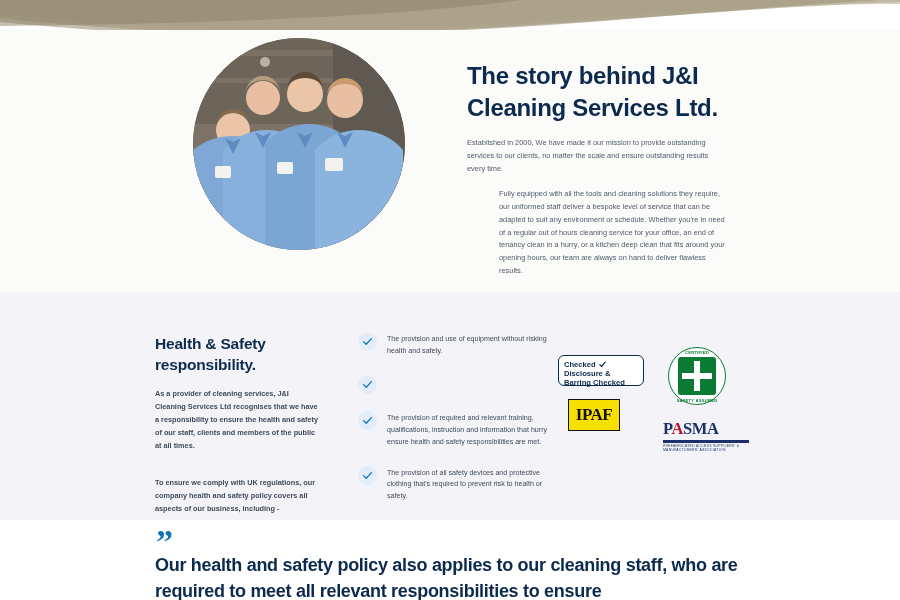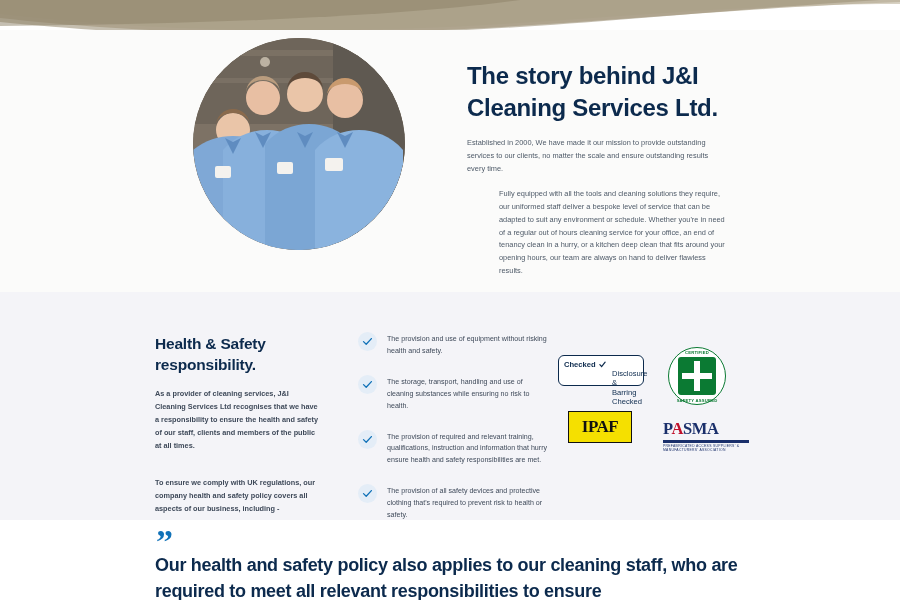--- a/index.html
+++ b/index.html
@@ -81,21 +81,21 @@
 
   
   .logos { position: absolute; left: 558px; top: 55px; width: 200px; height: 130px; }
 
   .logo-dbs {
     position: absolute; left: 0; top: 8px; width: 86px; height: 31px;
     background: #ffffff; border: 1.4px solid #0c2a4d; border-radius: 6px;
     padding: 4px 5px;
   }
   .logo-dbs .l1 { font-size: 7.6px; font-weight: bold; color: #0c2a4d; display:flex; align-items:center; gap:3px;}
-  .logo-dbs .l2 { font-size: 7.6px; font-weight: normal; color: #0c2a4d; line-height: 1.25; margin-left: 48px; }
+  .logo-dbs .l2 { font-size: 7.6px; font-weight: bold; color: #0c2a4d; line-height: 1.25; }
 
   .logo-safe {
     position: absolute; left: 110px; top: 0; width: 58px; height: 58px;
   }
   .logo-safe .ring {
     position: absolute; inset: 0; border-radius: 50%;
     border: 1.6px solid #0b7a33; background: #fff;
   }
   .logo-safe .cross-box {
     position: absolute; left: 10px; top: 10px; width: 38px; height: 38px;
@@ -106,21 +106,21 @@
   .logo-safe .top-txt {
     position: absolute; top: 2.5px; left: 0; width: 100%; text-align: center;
     font-size: 4.2px; font-weight: bold; color: #0b7a33; letter-spacing: 0.2px;
   }
   .logo-safe .bot-txt {
     position: absolute; bottom: 2.5px; left: 0; width: 100%; text-align: center;
     font-size: 4.2px; font-weight: bold; color: #0b7a33; letter-spacing: 0.2px;
   }
 
   .logo-ipaf {
-    position: absolute; left: 10px; top: 64px; width: 64px; height: 32px;
+    position: absolute; left: 10px; top: 52px; width: 52px; height: 32px;
     background: #f5e000; border: 1.5px solid #111;
     display: flex; align-items: center; justify-content: center;
   }
   .logo-ipaf span {
     font-family: "Liberation Serif", serif;
     font-size: 17px; font-weight: bold; color: #111; letter-spacing: -0.5px;
   }
 
   .logo-pasma { position: absolute; left: 105px; top: 72px; width: 88px; height: 26px; }
   .logo-pasma .txt {
@@ -232,21 +232,20 @@
             </svg>
         </span>
         <span class="check-text">The provision and use of equipment without risking health and safety.</span>
       </div>
       <div class="check-row">
         <span class="check-icon">
           <svg width="11" height="11" viewBox="0 0 11 11">
               <path d="M1.5 5.6 L4.2 8.2 L9.4 2.6" stroke="#1172b8" stroke-width="1.3" fill="none" stroke-linecap="round" stroke-linejoin="round"></path>
             </svg>
         </span>
-        <span class="check-text">The storage, transport, handling and use of cleaning substances while ensuring no risk to health.</span>
       </div>
       <div class="check-row">
         <span class="check-icon">
           <svg width="11" height="11" viewBox="0 0 11 11">
               <path d="M1.5 5.6 L4.2 8.2 L9.4 2.6" stroke="#1172b8" stroke-width="1.3" fill="none" stroke-linecap="round" stroke-linejoin="round"></path>
             </svg>
         </span>
         <span class="check-text">The provision of required and relevant training, qualifications, instruction and information that hurry ensure health and safety responsibilities are met.</span>
       </div>
       <div class="check-row">

